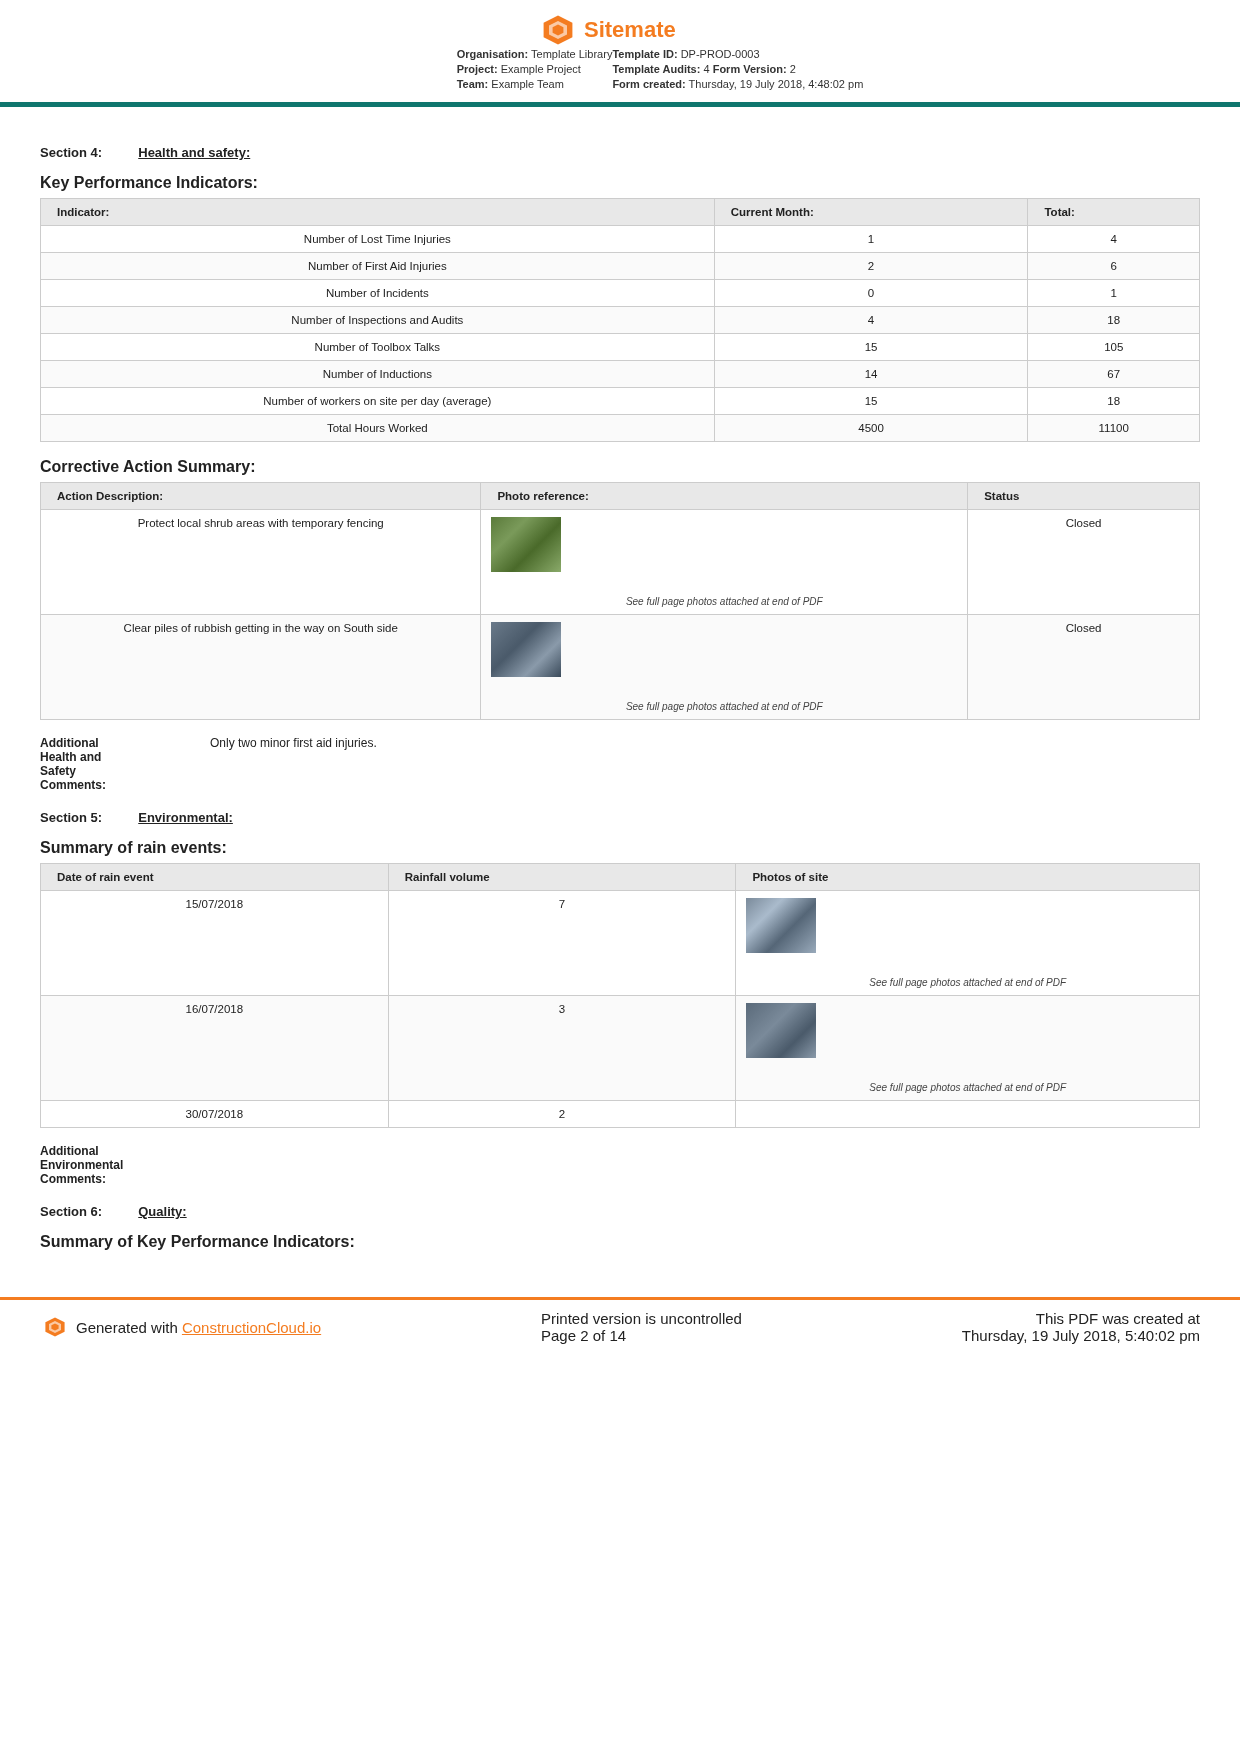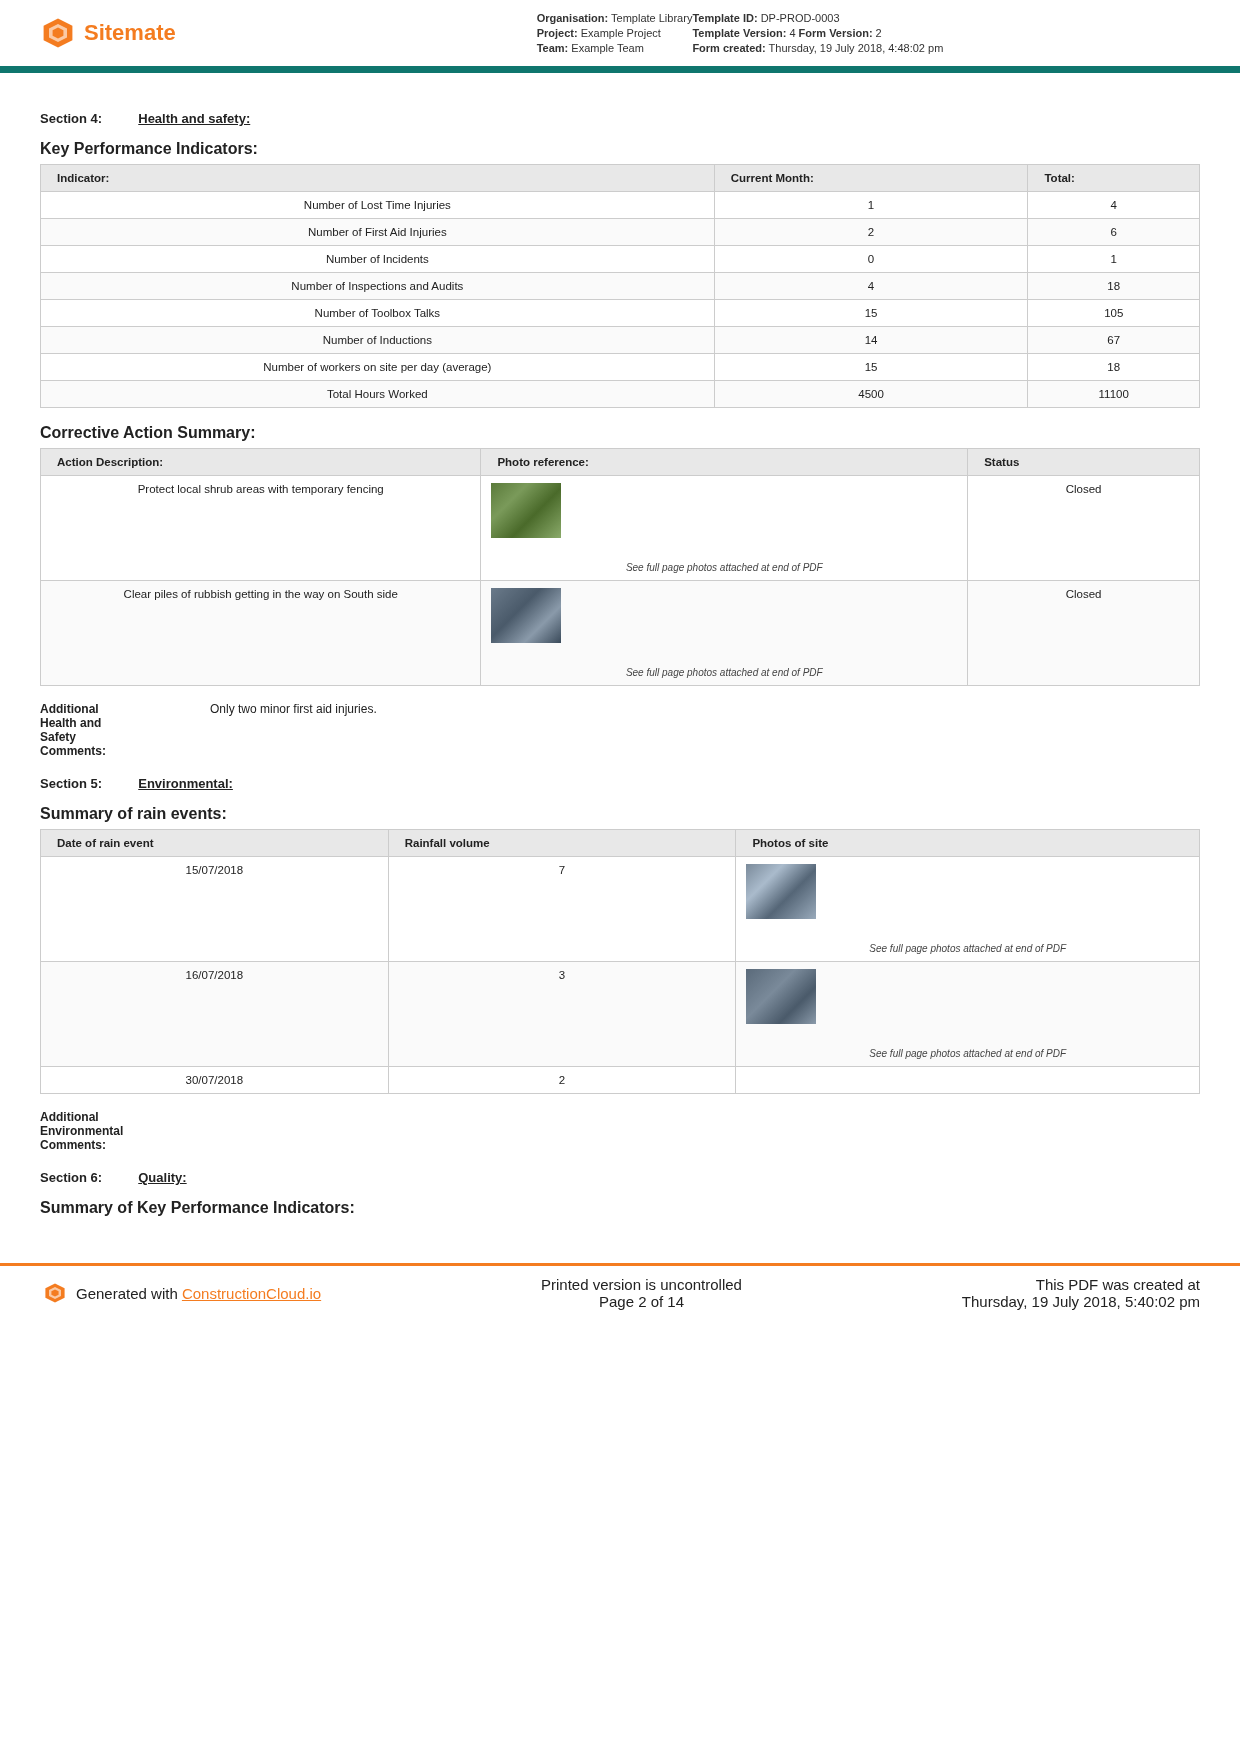--- a/index.html
+++ b/index.html
@@ -1,19 +1,19 @@
 <!DOCTYPE html>
 <html><head>
   <meta charset="utf-8">
   <style>
     * { box-sizing: border-box; margin: 0; padding: 0; }
     body { font-family: Arial, sans-serif; font-size: 12px; color: #222; background: #fff; width: 1240px; }
 
     
-    .header { display: flex; align-items: center; padding: 12px 40px; border-bottom: 7px solid #0f766e; }
+    .header { display: flex; align-items: center; padding: 12px 40px; border-bottom: 5px solid #0f766e; flex-direction: column; }
     .logo-area { display: flex; align-items: center; gap: 8px; min-width: 160px; }
     .logo-icon { width: 36px; height: 36px; }
     .logo-text { font-size: 22px; font-weight: bold; color: #f47c20; }
     .header-meta { flex: 1; display: flex; justify-content: center; padding-left: 80px; }
     .header-col { display: flex; flex-direction: column; gap: 3px; font-size: 11px; }
     .header-col span { color: #333; }
     .header-col span b { font-weight: bold; }
 
     
     .content { padding: 20px 40px; }
@@ -45,21 +45,21 @@
 
     
     .additional-comments { margin: 10px 0 16px 0; display: flex; gap: 40px; }
     .additional-label { font-weight: bold; font-size: 12px; min-width: 130px; }
     .additional-value { font-size: 12px; }
 
     
     .footer { border-top: 3px solid #f47c20; padding: 10px 40px; display: flex; justify-content: space-between; align-items: center; font-size: 15px; margin-top: 20px; }
     .footer-logo { display: flex; align-items: center; gap: 6px; }
     .footer-link { color: #f47c20; text-decoration: underline; }
-    .footer-center { text-align: center; }
+    .footer-center { text-align: left; }
     .footer-right { text-align: right; }
   </style>
 </head>
 <body>
 
 <div class="header">
   <div class="logo-area">
     <svg class="logo-icon" viewBox="0 0 40 40" xmlns="http://www.w3.org/2000/svg">
       <polygon points="20,4 36,12 36,28 20,36 4,28 4,12" fill="#f47c20"></polygon>
       <polygon points="20,10 30,15 30,25 20,30 10,25 10,15" fill="white" opacity="0.6"></polygon>
@@ -68,21 +68,21 @@
     <span class="logo-text">Sitemate</span>
   </div>
   <div class="header-meta">
     <div class="header-col">
       <span><b>Organisation:</b> <span>Template Library</span></span>
       <span><b>Project:</b> <span>Example Project</span></span>
       <span><b>Team:</b> <span>Example Team</span></span>
     </div>
     <div class="header-col">
       <span><b>Template ID:</b> <span>DP-PROD-0003</span></span>
-      <span><b>Template Version:</b> <span>4</span> <b>Form Version:</b> <span>2</span></span>
+      <span><b>Template Audits:</b> <span>4</span> <b>Form Version:</b> <span>2</span></span>
       <span><b>Form created:</b> <span>Thursday, 19 July 2018, 4:48:02 pm</span></span>
     </div>
   </div>
 </div>
 
 <div class="content">
 
   <div class="section-title">
     <span class="label">Section 4:</span>
     &nbsp;&nbsp;&nbsp;&nbsp;&nbsp;&nbsp;&nbsp;&nbsp;

